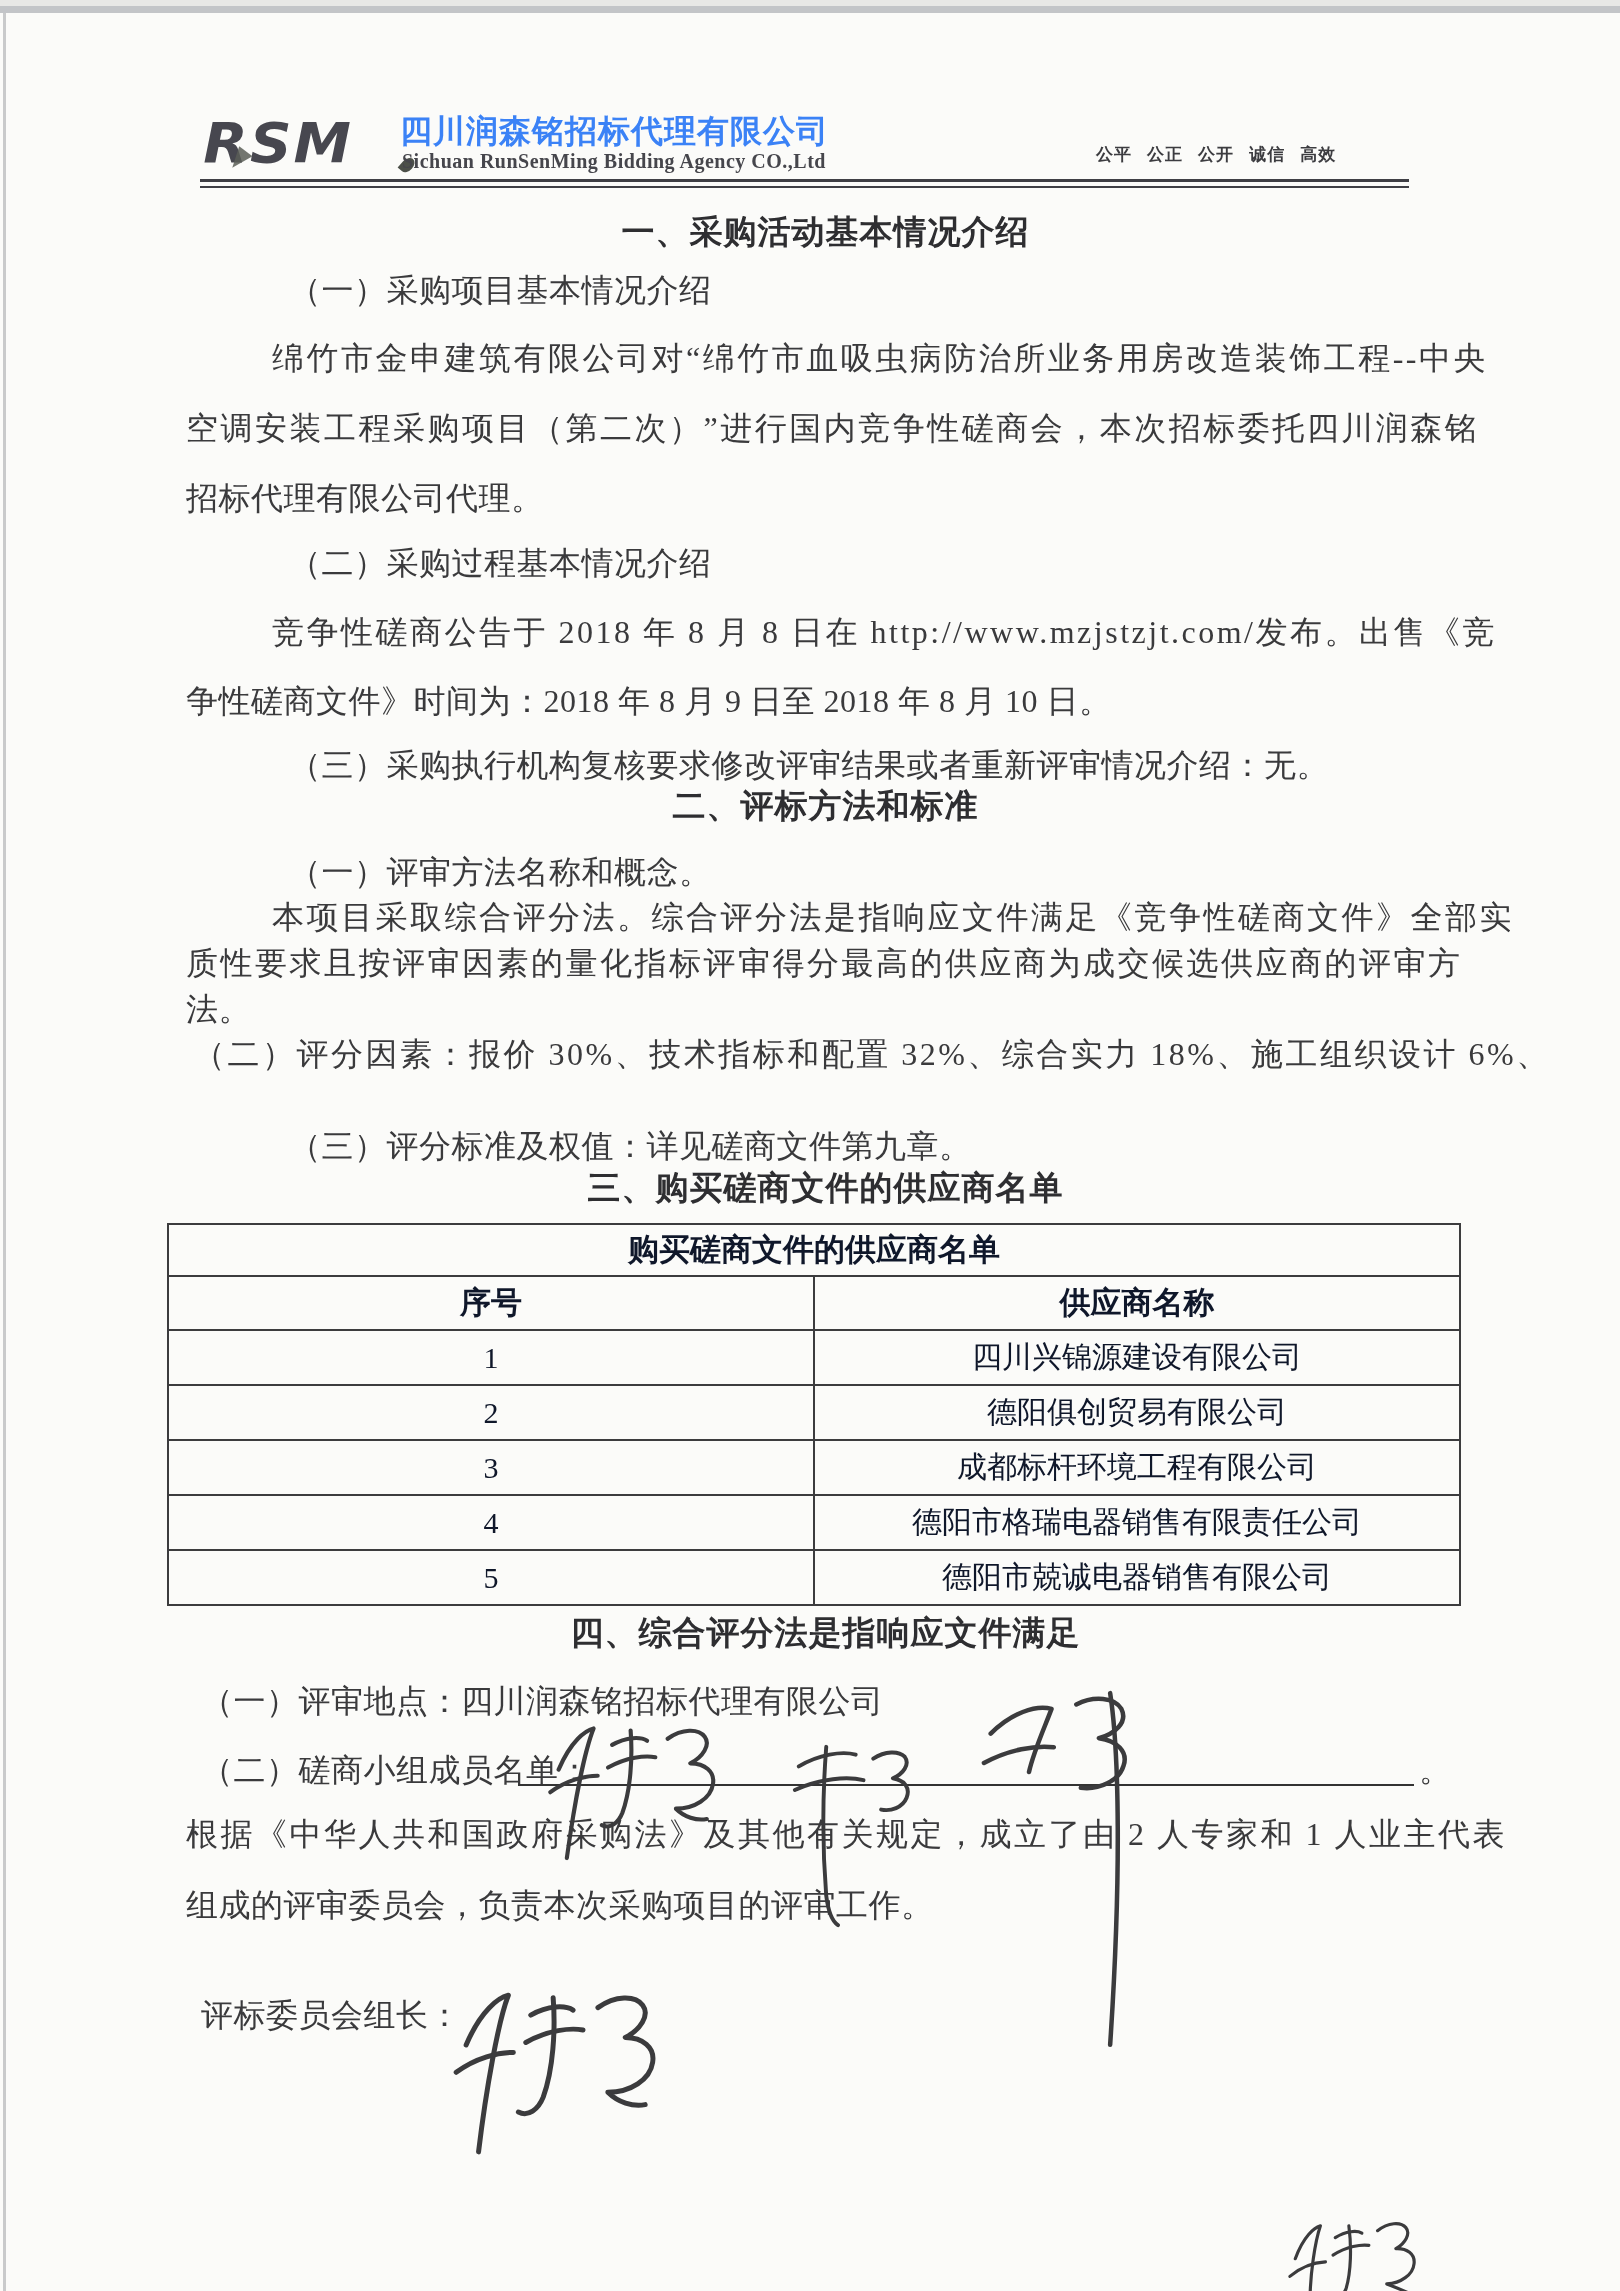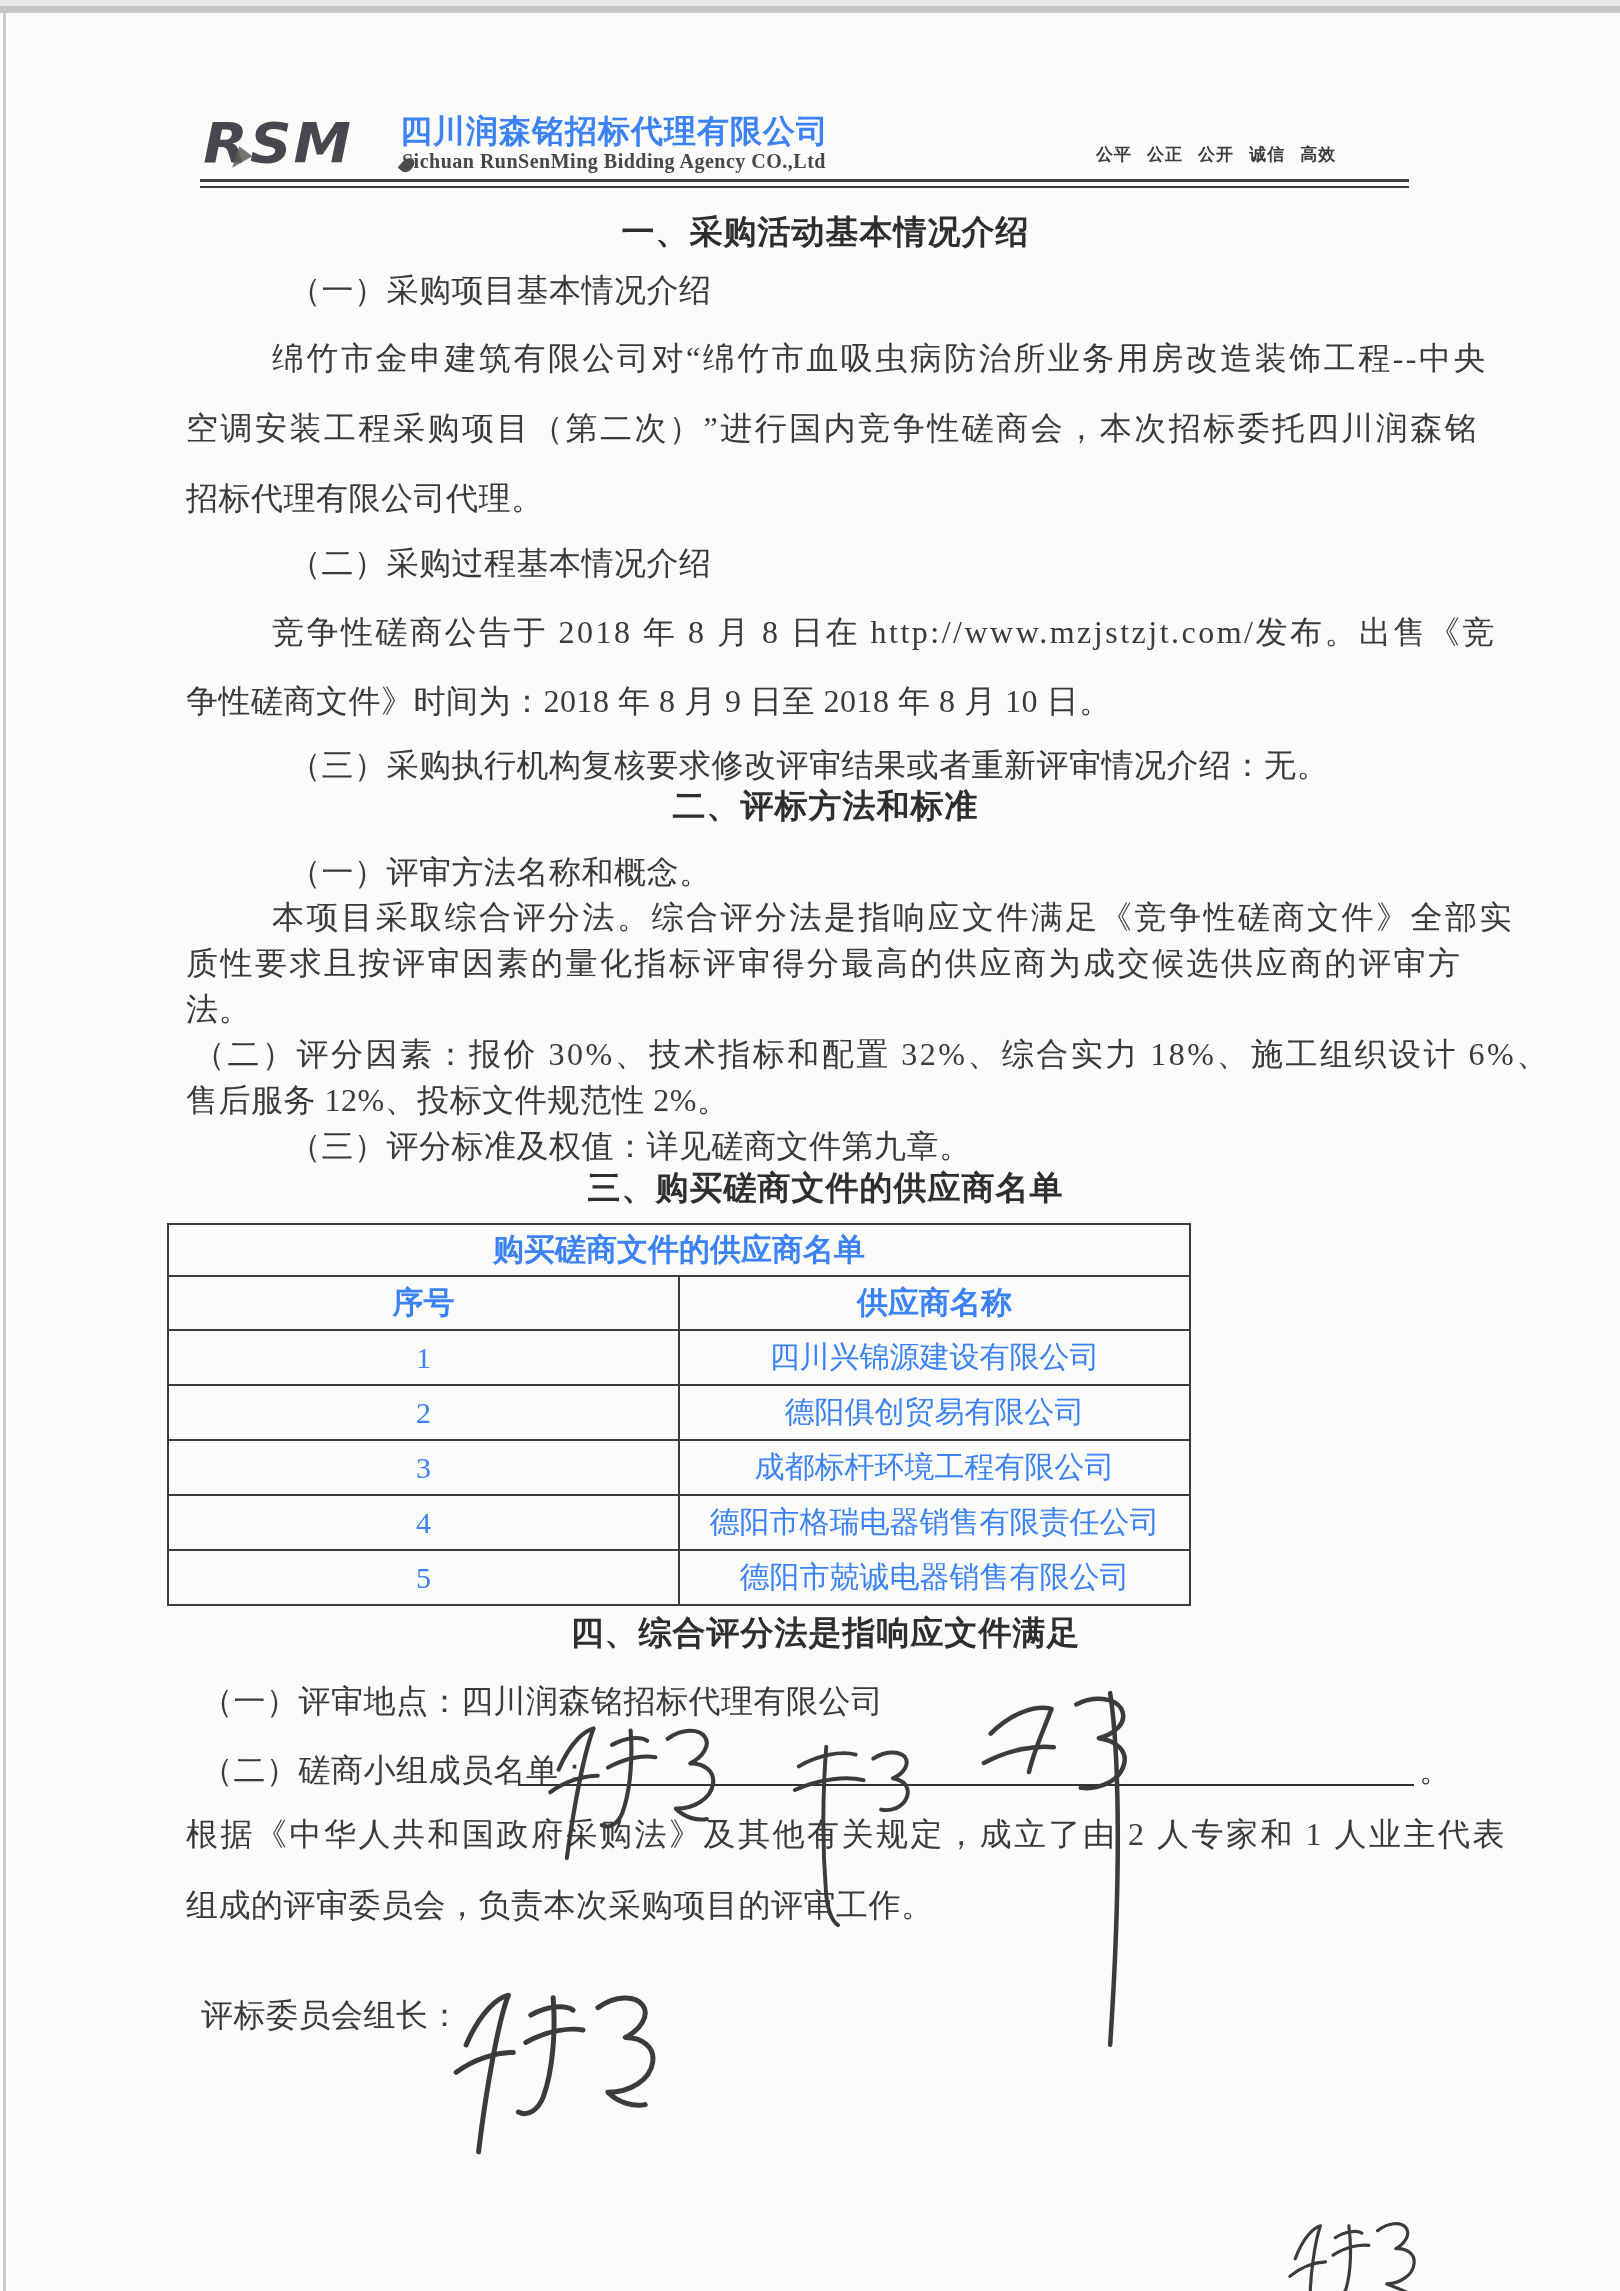--- a/index.html
+++ b/index.html
@@ -36,23 +36,23 @@
   .rule{position:absolute;left:200px;top:173px;width:1209px;height:3.9px;
         border-top:3.9px solid #3f3f45;border-bottom:2.9px solid #3f3f45;}
 
   
   .line{position:absolute;font-size:32px;line-height:35px;white-space:nowrap;color:#3a3a3c;letter-spacing:0.5px;}
   .full{letter-spacing:2.5px;text-align:right;}
   .hsec{position:absolute;left:186px;width:1279px;text-align:center;
         font-size:33px;line-height:37px;font-weight:bold;color:#2e2e31;white-space:nowrap;letter-spacing:1px;}
 
   
-  table.suppliers{position:absolute;left:167px;top:1217px;width:1024px;
+  table.suppliers{position:absolute;left:167px;top:1217px;width:1294px;
         border-collapse:collapse;table-layout:fixed;
-        font-size:30px;color:#3b82f6;}
+        font-size:30px;color:#0f172a;}
   table.suppliers td{border:2px solid #3c3c3e;text-align:center;vertical-align:middle;padding:0;}
   table.suppliers .cap td{height:50px;font-weight:bold;font-size:31px;}
   table.suppliers .hdr td{height:52px;font-weight:bold;font-size:31px;}
   table.suppliers .row td{height:53px;}
   .col-no{width:161px;}
 
   
   .sig-underline{position:absolute;left:518px;top:1778px;width:896px;border-top:2.9px solid #333;}
   .sig-svg{position:absolute;overflow:visible;}
   .sig-svg path{fill:none;stroke:#3b3b3d;stroke-width:4;stroke-linecap:round;stroke-linejoin:round;}
@@ -84,21 +84,20 @@
   <div class="line full" style="left:272px;top:609px">竞争性磋商公告于 2018 年 8 月 8 日在 http://www.mzjstzjt.com/发布。出售《竞</div>
   <div class="line" style="left:186px;top:678px">争性磋商文件》时间为：2018 年 8 月 9 日至 2018 年 8 月 10 日。</div>
   <div class="line" style="left:289px;top:742px">（三）采购执行机构复核要求修改评审结果或者重新评审情况介绍：无。</div>
 
   <div class="hsec" style="top:782px">二、评标方法和标准</div>
   <div class="line" style="left:289px;top:849px">（一）评审方法名称和概念。</div>
   <div class="line full" style="left:272px;top:894px">本项目采取综合评分法。综合评分法是指响应文件满足《竞争性磋商文件》全部实</div>
   <div class="line full" style="left:186px;top:940px">质性要求且按评审因素的量化指标评审得分最高的供应商为成交候选供应商的评审方</div>
   <div class="line" style="left:186px;top:986px">法。</div>
   <div class="line full" style="left:193px;top:1031px">（二）评分因素：报价 30%、技术指标和配置 32%、综合实力 18%、施工组织设计 6%、</div>
-  <div class="line" style="left:186px;top:1077px">售后服务 12%、投标文件规范性 2%。</div>
   <div class="line" style="left:289px;top:1123px">（三）评分标准及权值：详见磋商文件第九章。</div>
 
   <div class="hsec" style="top:1164px">三、购买磋商文件的供应商名单</div>
 
   <table class="suppliers">
     <tbody>
         <tr class="cap">
       <td colspan="2">购买磋商文件的供应商名单</td>
     </tr>
     <tr class="hdr">

